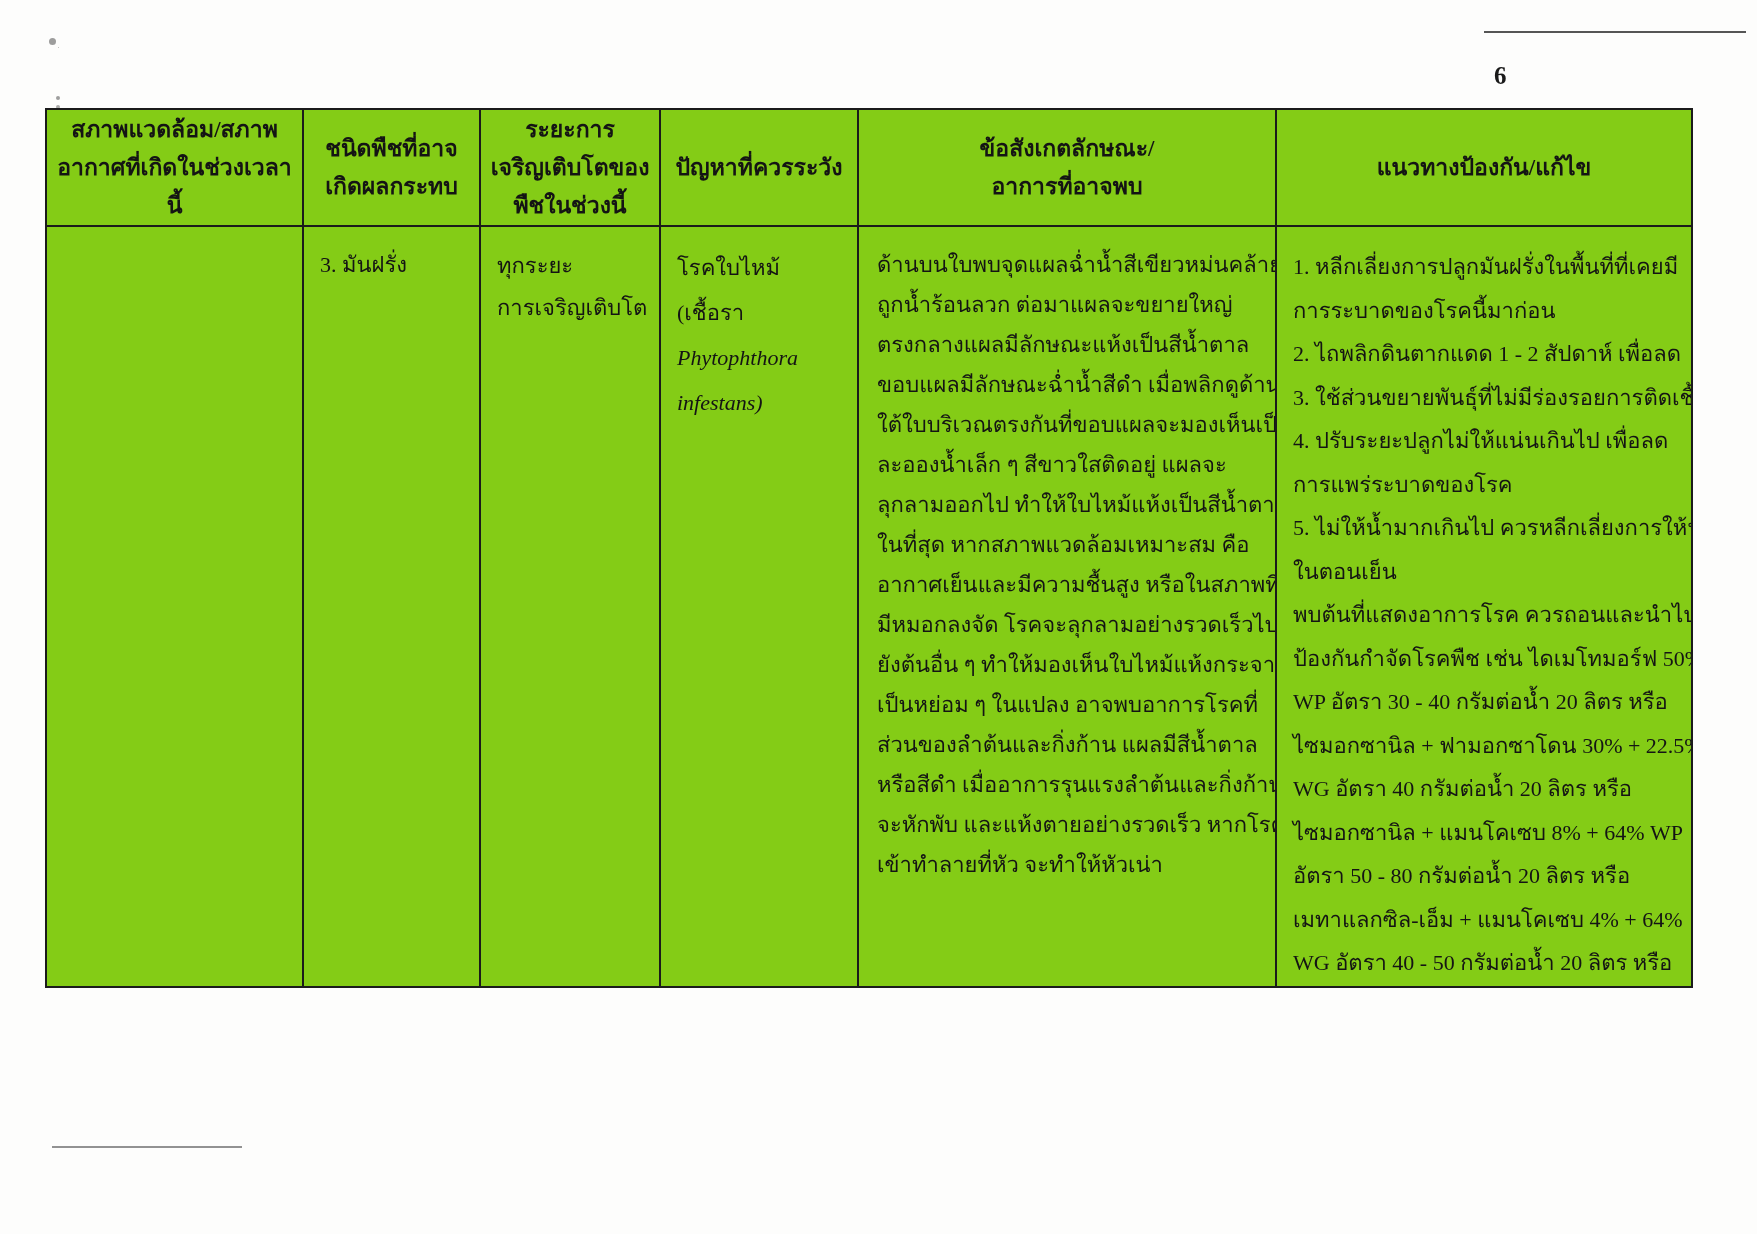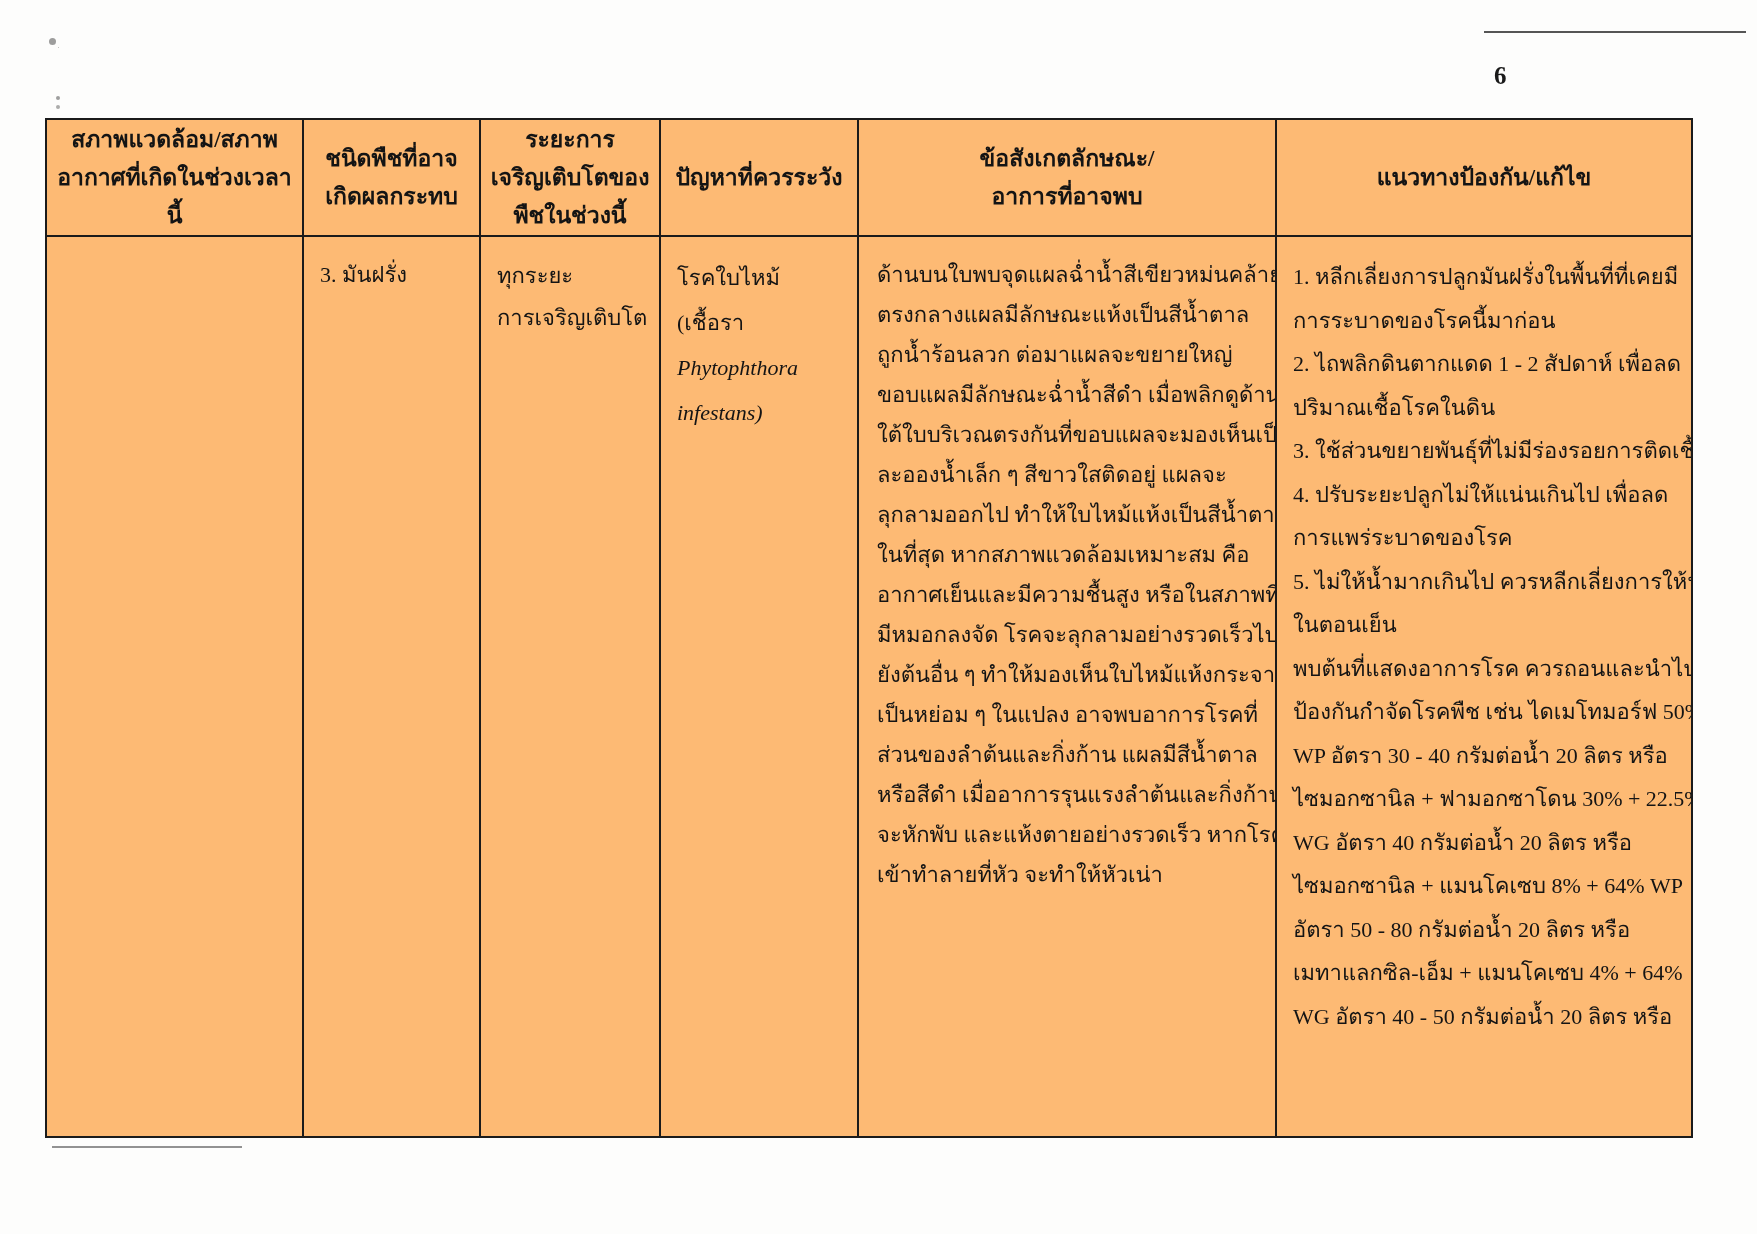--- a/index.html
+++ b/index.html
@@ -27,28 +27,28 @@
   .artifact-mark-2{
     position:absolute;top:96px;left:56px;width:4px;height:4px;
     border-radius:50%;background:#777;opacity:.7;
     box-shadow:0 9px 0 0 #8a8a8a;
   }
   .artifact-line-bottomleft{
     position:absolute;top:1146px;left:52px;width:190px;height:2px;
     background:#3a3a3a;opacity:.55;
   }
   .sheet-table{
-    position:absolute;left:45px;top:118px;
-    width:1648px;height:1020px;
+    position:absolute;left:45px;top:108px;
+    width:1648px;height:880px;
     display:grid;
     grid-template-columns:255px 177px 180px 198px 418px 1fr;
     grid-template-rows:117px 1fr;
     border:2px solid #1b1b1b;
     box-sizing:border-box;
-    background:#fdba74;
+    background:#84cc16;
   }
   .hcell,.bcell{box-sizing:border-box;overflow:hidden;}
   .hcell{
     border-bottom:2px solid #1b1b1b;
     display:flex;align-items:center;justify-content:center;
     text-align:center;
     font-weight:bold;font-size:23px;line-height:38px;
     white-space:pre-line;
     padding:4px 6px;
   }
@@ -99,42 +99,41 @@
 
     <div class="bcell vline problem-cell">
       <div class="tline">โรคใบไหม้</div>
       <div class="tline">(เชื้อรา</div>
       <div class="tline sci">Phytophthora</div>
       <div class="tline sci">infestans)</div>
     </div>
 
     <div class="bcell vline symptoms-cell" id="symptoms-cell">
         <div class="tline">ด้านบนใบพบจุดแผลฉ่ำน้ำสีเขียวหม่นคล้าย</div>
+        <div class="tline">ถูกน้ำร้อนลวก ต่อมาแผลจะขยายใหญ่</div>
         <div class="tline">ตรงกลางแผลมีลักษณะแห้งเป็นสีน้ำตาล</div>
-        <div class="tline">ถูกน้ำร้อนลวก ต่อมาแผลจะขยายใหญ่</div>
         <div class="tline">ขอบแผลมีลักษณะฉ่ำน้ำสีดำ เมื่อพลิกดูด้าน</div>
         <div class="tline">ใต้ใบบริเวณตรงกันที่ขอบแผลจะมองเห็นเป็น</div>
         <div class="tline">ละอองน้ำเล็ก ๆ สีขาวใสติดอยู่ แผลจะ</div>
         <div class="tline">ลุกลามออกไป ทำให้ใบไหม้แห้งเป็นสีน้ำตาล</div>
         <div class="tline">ในที่สุด หากสภาพแวดล้อมเหมาะสม คือ</div>
         <div class="tline">อากาศเย็นและมีความชื้นสูง หรือในสภาพที่</div>
         <div class="tline">มีหมอกลงจัด โรคจะลุกลามอย่างรวดเร็วไป</div>
         <div class="tline">ยังต้นอื่น ๆ ทำให้มองเห็นใบไหม้แห้งกระจาย</div>
         <div class="tline">เป็นหย่อม ๆ ในแปลง อาจพบอาการโรคที่</div>
         <div class="tline">ส่วนของลำต้นและกิ่งก้าน แผลมีสีน้ำตาล</div>
         <div class="tline">หรือสีดำ เมื่ออาการรุนแรงลำต้นและกิ่งก้าน</div>
         <div class="tline">จะหักพับ และแห้งตายอย่างรวดเร็ว หากโรค</div>
         <div class="tline">เข้าทำลายที่หัว จะทำให้หัวเน่า</div>
       </div>
 
     <div class="bcell vline prevention-cell" id="prevention-cell">
         <div class="tline">1. หลีกเลี่ยงการปลูกมันฝรั่งในพื้นที่ที่เคยมี</div>
         <div class="tline">การระบาดของโรคนี้มาก่อน</div>
         <div class="tline">2. ไถพลิกดินตากแดด 1 - 2 สัปดาห์ เพื่อลด</div>
-        <div class="tline">ปริมาณเชื้อโรคในดิน</div>
         <div class="tline">3. ใช้ส่วนขยายพันธุ์ที่ไม่มีร่องรอยการติดเชื้อ</div>
         <div class="tline">4. ปรับระยะปลูกไม่ให้แน่นเกินไป เพื่อลด</div>
         <div class="tline">การแพร่ระบาดของโรค</div>
         <div class="tline">5. ไม่ให้น้ำมากเกินไป ควรหลีกเลี่ยงการให้น้ำ</div>
         <div class="tline">ในตอนเย็น</div>
         <div class="tline">พบต้นที่แสดงอาการโรค ควรถอนและนำไป</div>
         <div class="tline">ป้องกันกำจัดโรคพืช เช่น ไดเมโทมอร์ฟ 50%</div>
         <div class="tline">WP อัตรา 30 - 40 กรัมต่อน้ำ 20 ลิตร หรือ</div>
         <div class="tline">ไซมอกซานิล + ฟามอกซาโดน 30% + 22.5%</div>
         <div class="tline">WG อัตรา 40 กรัมต่อน้ำ 20 ลิตร หรือ</div>

